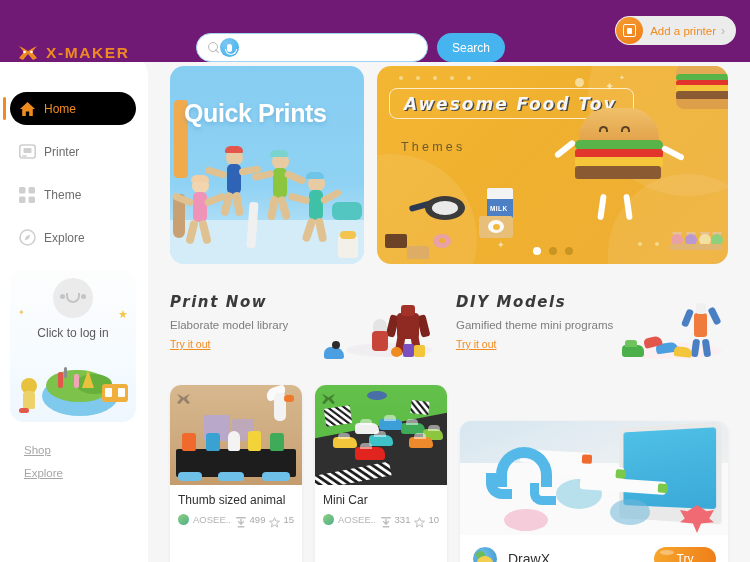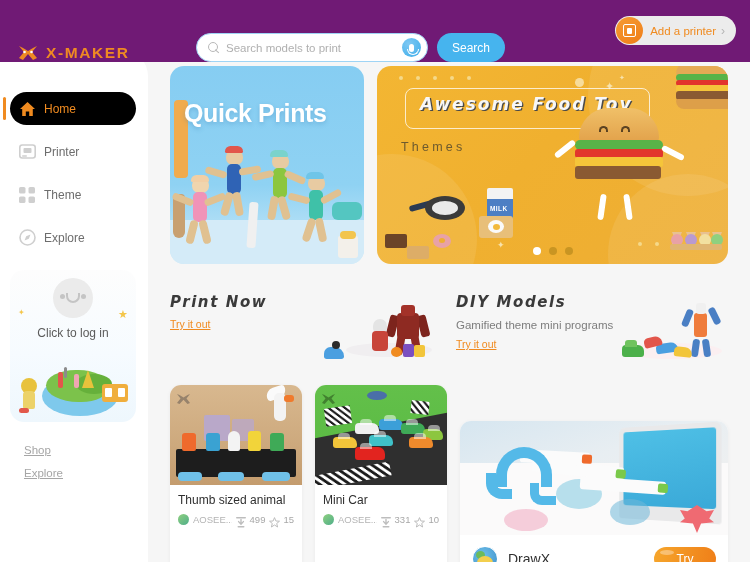--- a/index.html
+++ b/index.html
@@ -163,21 +163,21 @@
   .qp-pop { position:absolute; right:6px; bottom:6px; width:20px; height:22px; border-radius:2px 2px 3px 3px; background:#f3f0ea; }
   .qp-pop::before{content:"";position:absolute;left:2px;top:-5px;width:16px;height:8px;border-radius:6px;background:#f2c54e;}
   .qp-cam { position:absolute; right:2px; bottom:44px; width:30px; height:18px; border-radius:6px; background:#54c6c1; }
 
   .banner-food {
     flex: 1; height: 198px; border-radius: 14px; position: relative; overflow: hidden;
     background: linear-gradient(135deg,#f3b633 0%, #f0b02f 45%, #eeae35 100%); cursor: pointer;
   }
   .food-blob { position:absolute; border-radius:50%; background:rgba(255,255,255,0.09); }
   .food-title-box {
-    position: absolute; left: 28px; top: 22px; padding: 5px 16px 14px 14px;
+    position: absolute; left: 12px; top: 22px; padding: 5px 16px 4px 14px;
     border: 1.4px solid rgba(255,255,255,.75); border-radius: 8px;
   }
   .food-title {
     font-size: 17px; font-weight: bold; font-style: italic; color: #f7f7f7;
     letter-spacing: 2px; text-shadow: 1.4px 1.4px 0 #4a4a4a;
     font-family: "DejaVu Sans", sans-serif;
   }
   .food-sub {
     position: absolute; left: 24px; top: 74px; font-size: 12.5px; color: #6d5a2e;
     letter-spacing: 3.2px;
@@ -357,21 +357,20 @@
           <circle cx="6.5" cy="8" r="1.3" fill="#ffffff"></circle>
           <circle cx="13.5" cy="8" r="1.3" fill="#ffffff"></circle>
         </svg>
       </span>
       <span class="logo-text">X-MAKER</span>
     </div>
 
     <div class="search-shell">
       <div class="search-box">
         <span class="search-ico"></span>
-        <input class="search-input" type="text" placeholder="Search models to print" style="">
         <span class="mic-btn">
           <span class="mic-glyph"></span>
         </span>
       </div>
       <button class="search-btn">Search</button>
     </div>
 
     <div class="printer-btn">
       <span class="printer-ico">
           <span class="pbox"></span>
@@ -600,20 +599,21 @@
           <i></i>
           <i></i>
         </span>
       </div>
     </div>
 
     <div class="promos">
 
       <div class="promo">
         <div class="promo-title">Print Now</div>
+        <div class="promo-desc">Elaborate model library</div>
         <span class="promo-link">Try it out</span>
         <div class="promo-art">
           <span class="shadow-el" style="right:6px;bottom:4px;width:86px;height:14px;"></span>
           <span class="mech">
             <span class="m-w" style="left:0;top:12px;transform:rotate(14deg);"></span>
             <span class="m-w" style="right:0;top:12px;transform:rotate(-14deg);"></span>
             <span class="m-b"></span>
               <span class="m-h"></span>
             <span class="m-l" style="left:8px;transform:rotate(10deg);"></span>
             <span class="m-l" style="right:8px;transform:rotate(-10deg);"></span>

